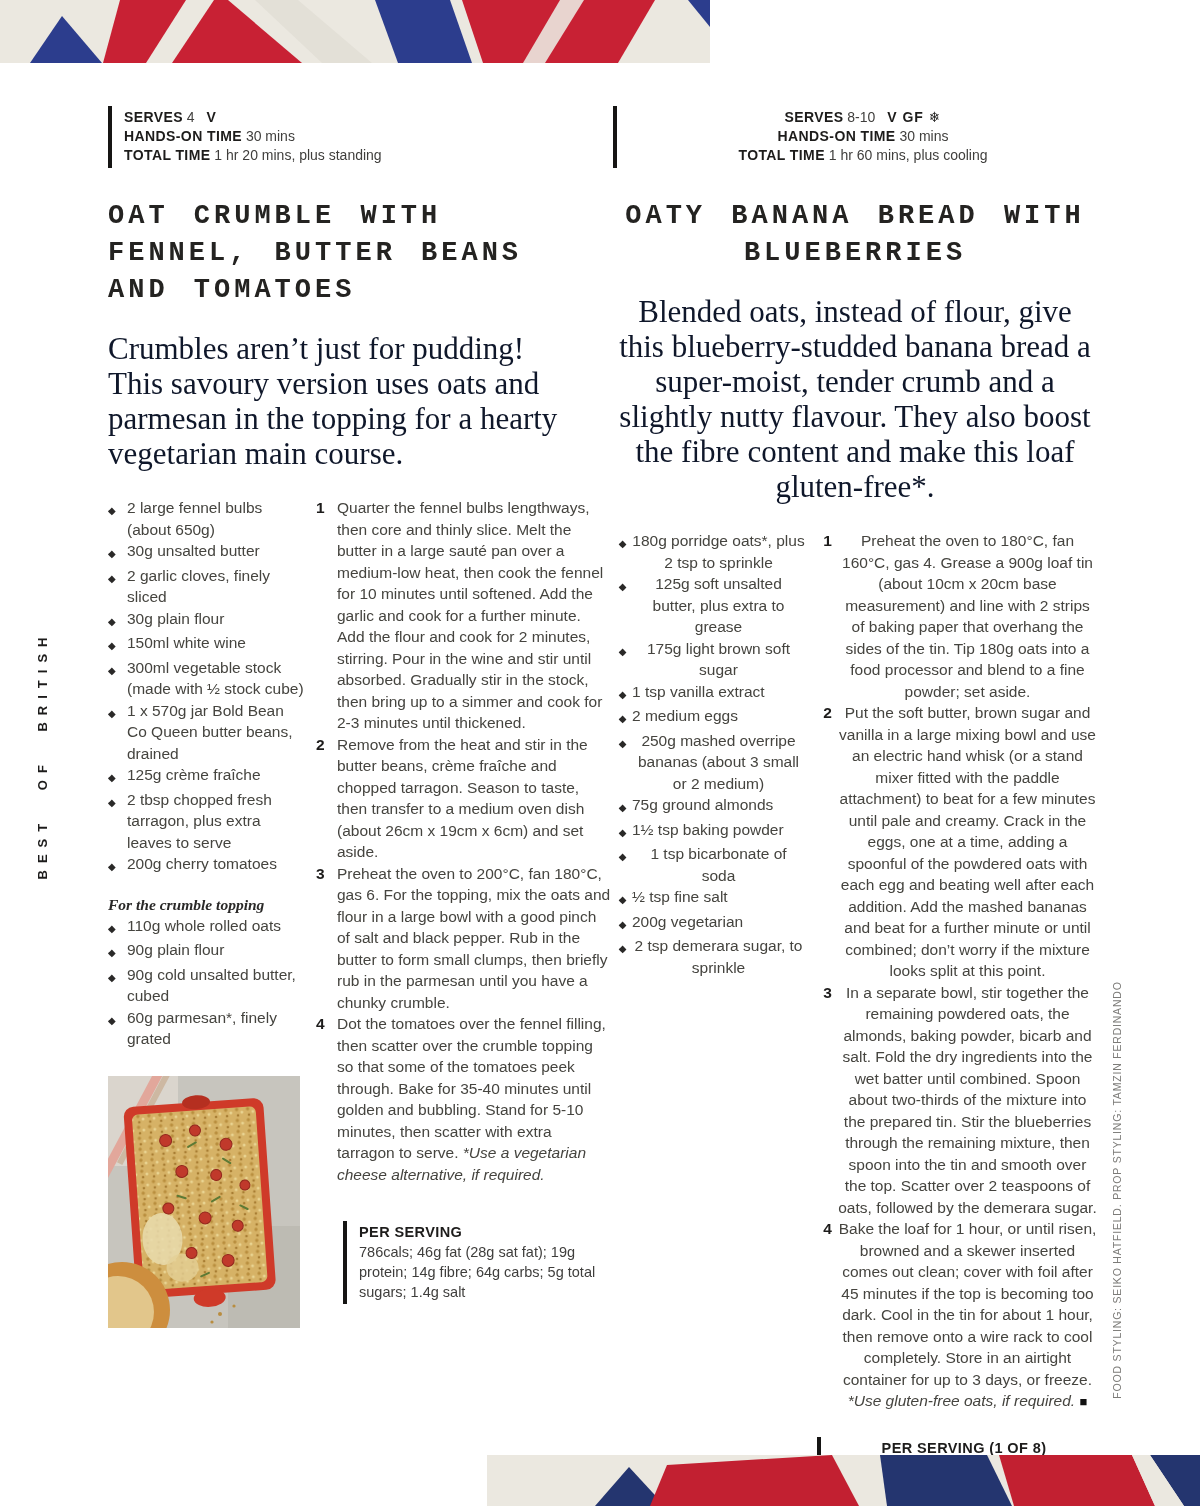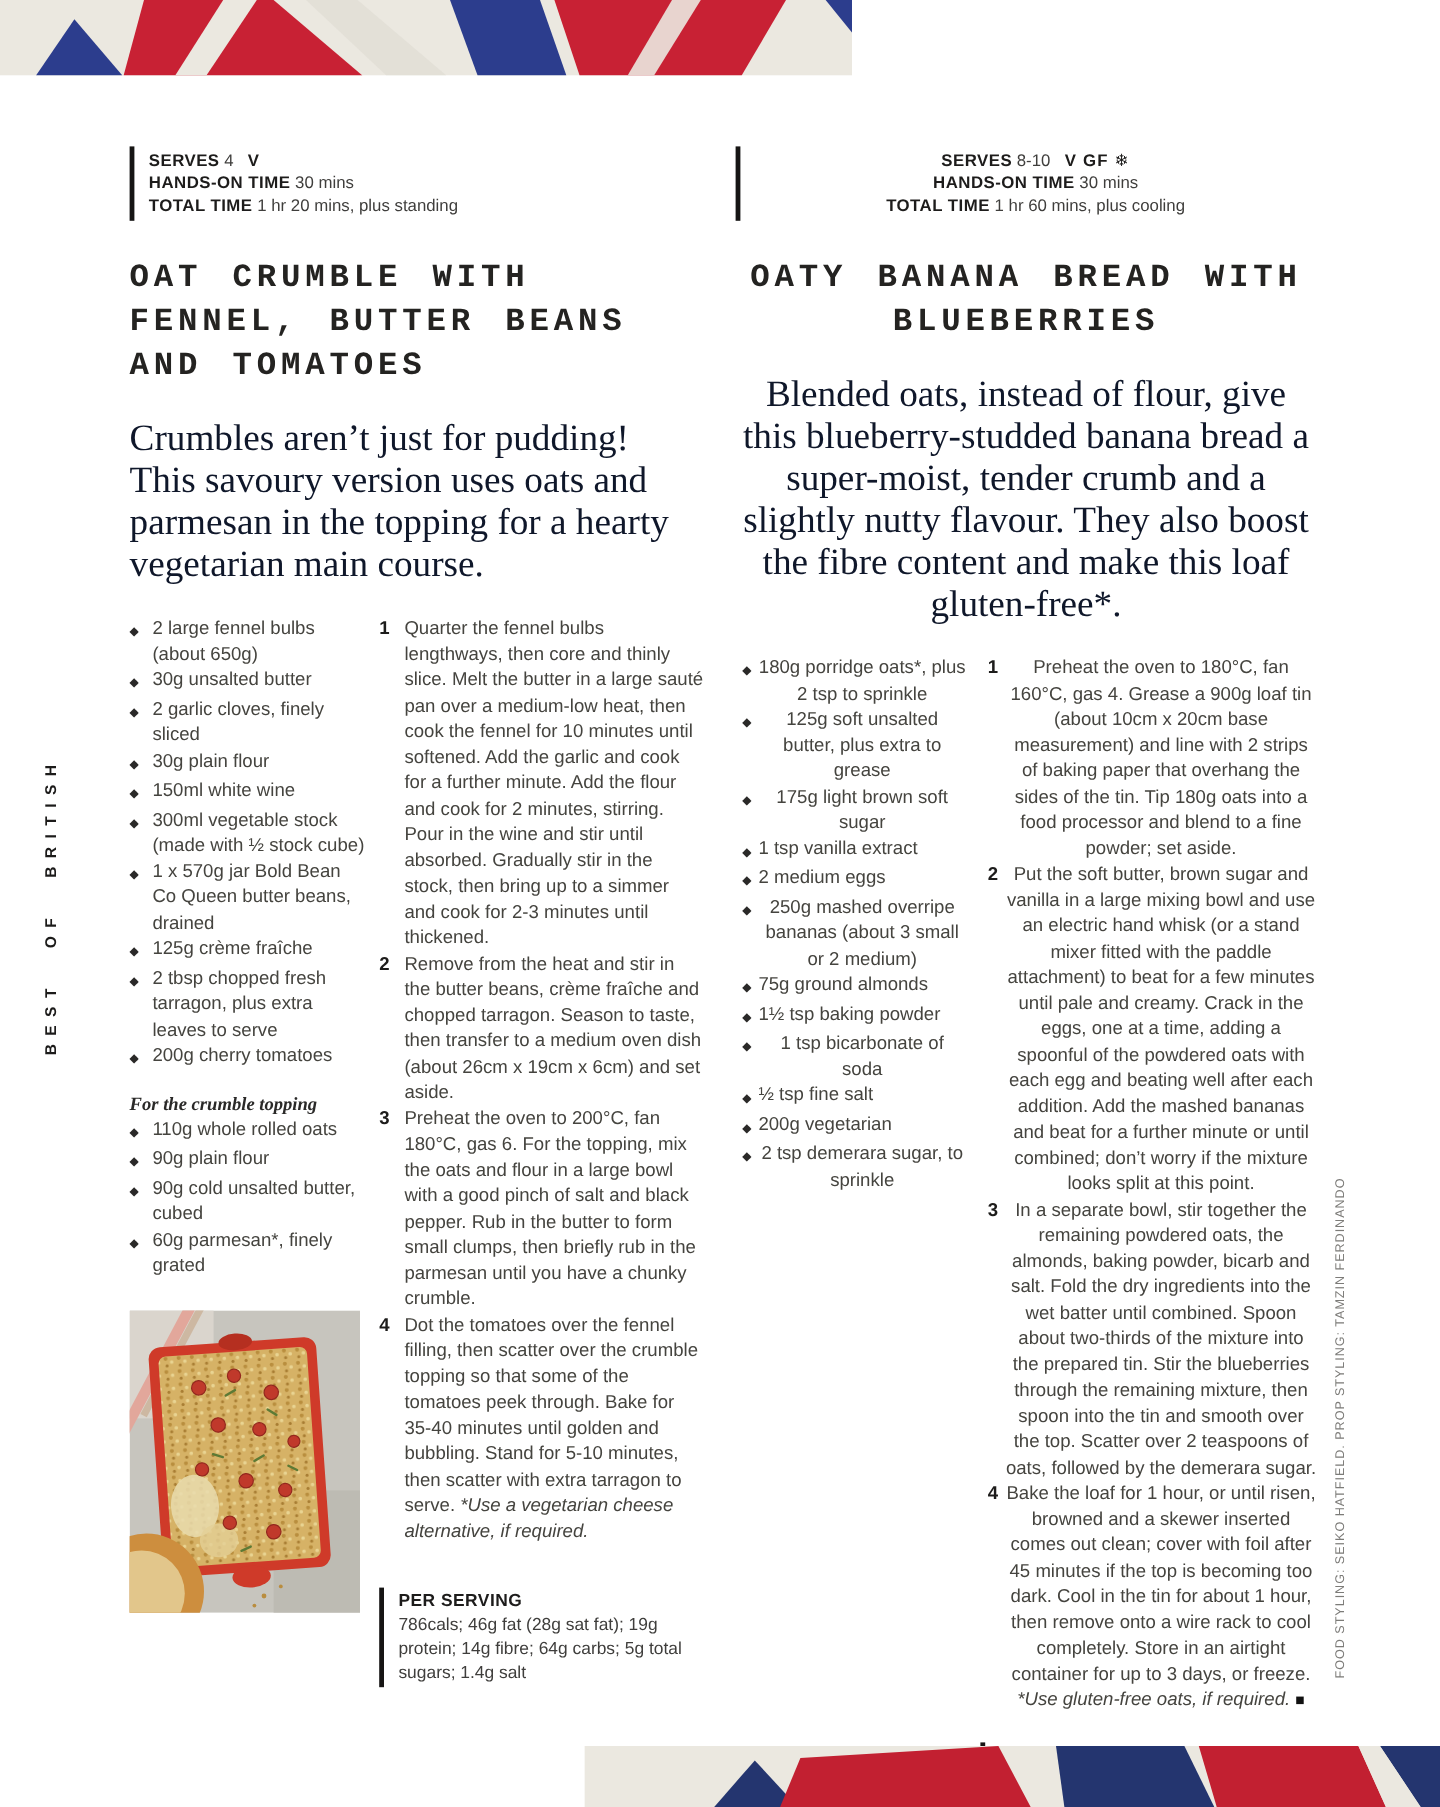--- a/index.html
+++ b/index.html
@@ -5,21 +5,21 @@
   html,body{margin:0;padding:0;background:#ffffff;}
   .page{position:relative;width:1200px;height:1506px;background:#ffffff;overflow:hidden;
         font-family:"Liberation Sans","DejaVu Sans",sans-serif;color:#3f3e3c;}
   svg{display:block;}
   .flag-top{position:absolute;left:0;top:0;}
   .flag-bottom{position:absolute;left:487px;top:1455px;}
   .vertical-left{position:absolute;left:42px;top:755px;transform:translate(-50%,-50%) rotate(-90deg);
         white-space:nowrap;font-size:13px;font-weight:bold;letter-spacing:7px;word-spacing:16px;color:#1c1b1a;}
   .credit-vertical{position:absolute;left:1117px;top:1190px;transform:translate(-50%,-50%) rotate(-90deg);
         white-space:nowrap;font-size:10.5px;letter-spacing:0.8px;color:#7c7b78;}
-  .col{position:absolute;top:122px;}
+  .col{position:absolute;top:106px;}
   .col-left{left:108px;width:478px;}
   .col-right{left:613px;width:484px;text-align:center;}
   .meta{border-left:4px solid #161514;padding:2px 0 3px 12px;font-size:14px;line-height:19px;color:#3f3e3c;}
   .meta b{color:#1d1c1b;letter-spacing:0.4px;}
   .meta .badge{font-weight:bold;color:#1d1c1b;margin-left:8px;letter-spacing:1px;}
   .title{margin:30px 0 0 0;font-size:27px;line-height:37px;font-weight:bold;color:#242321;
         letter-spacing:4px;word-spacing:5px;font-family:Liberation Mono, monospace;}
   .intro{margin:22px 0 0 0;font-family:"Liberation Serif","DejaVu Serif",serif;
         font-size:31px;line-height:35px;color:#0f172a;}
   .cols{display:flex;margin-top:26px;}
@@ -30,21 +30,21 @@
   ul.ings li{display:flex;}
   .dia{flex:0 0 19px;font-size:10px;padding-top:3px;color:#2a2928;}
   .subhead{margin:16px 0 0 0;font-size:15.5px;line-height:21px;font-weight:bold;font-style:italic;color:#2a2928;font-family:Liberation Serif, serif;}
   .step{display:flex;font-size:15.5px;line-height:21.5px;color:#45443f;}
   .step-num{flex:0 0 21px;font-weight:bold;color:#1d1c1b;}
   .step-note{font-style:italic;}
   .endmark{font-style:normal;font-size:13px;color:#111;}
   .photo{margin-top:26px;}
   .per-serving{border-left:4px solid #161514;padding:1px 0 2px 12px;font-size:14.5px;line-height:20px;color:#3f3e3c;}
   .per-serving .ps-title{font-weight:bold;color:#1d1c1b;letter-spacing:0.4px;}
-  .ps-left{margin-top:36px;width:252px;}
+  .ps-left{margin-top:36px;width:252px;margin-left:27px;}
   .ps-right{margin-top:24px;width:262px;}
   .footer{position:absolute;left:25px;top:1507px;font-size:16px;color:#55544f;display:flex;align-items:flex-end;}
   .footer .pageno{letter-spacing:4px;margin-right:38px;}
   .footer .site{letter-spacing:5.5px;}
 </style>
 </head>
 <body>
 
 <div class="page">
 

